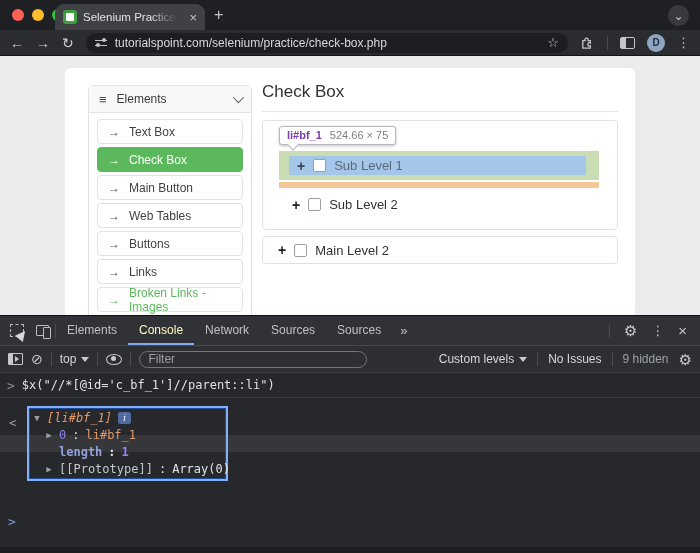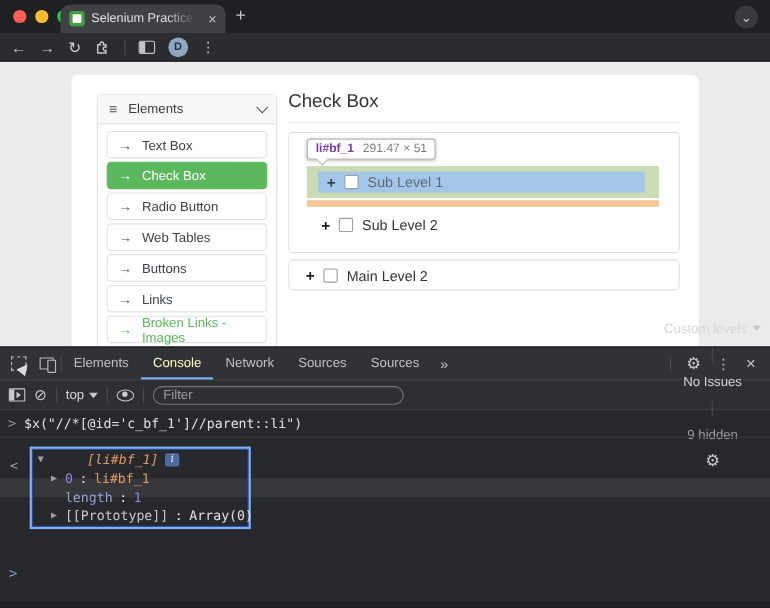--- a/index.html
+++ b/index.html
@@ -100,35 +100,35 @@
   .cs-icon::before{ content:''; position:absolute; left:0; top:0; bottom:0; width:4px; background:#c6c9ce; }
   .cs-icon::after{ content:''; position:absolute; left:6px; top:2px; border-top:3px solid transparent; border-bottom:3px solid transparent; border-left:4px solid #c6c9ce; }
   .clear-icon { color:#c6c9ce; font-size:14px; line-height:1; }
   .drop { display:flex; align-items:center; gap:5px; }
   .caret-down { width:0; height:0; border-left:4px solid transparent; border-right:4px solid transparent; border-top:5px solid #c6c9ce; }
   .eye { width:16px; height:11px; border:1.5px solid #c6c9ce; border-radius:70% 70%; position:relative; }
   .eye::after{ content:''; position:absolute; left:4px; top:1.5px; width:5px; height:5px; border-radius:50%; background:#c6c9ce; }
   .filter-input { width:228px; height:17px; background:transparent; border:1px solid #72767b; border-radius:9px;
       color:#cfd2d6; font-size:12px; padding:0 8px; font-family:Liberation Sans, sans-serif; outline:none; }
   .filter-input::placeholder { color:#9aa0a6; }
-  .fb-right { margin-left:auto; display:flex; align-items:center; gap:10px;flex-direction:column; }
+  .fb-right { margin-left:auto; display:flex; align-items:center; gap:10px; }
   .dim { color:#9aa0a6; }
   .dt-output { position:relative; height:180px; font-family:"DejaVu Sans Mono",monospace; font-size:12px; color:#dfe1e5; }
   .cmd-row { height:25px; border-bottom:1px solid #3a3b3e; display:flex; align-items:center; padding-left:7px; gap:7px; }
   .chev-in { color:#8a8f98; font-size:13px; }
   .result-area { position:relative; height:100%; }
   .hover-strip { position:absolute; left:0; right:0; top:29px; height:17px; background:#35373b; }
   .ret-mark { position:absolute; left:9px; top:10px; color:#9aa0a6; }
   .result-box { position:relative; margin:8px 0 0 27px; width:201px; border:2px solid #82aefc;
       box-shadow:inset 0 0 0 1px #1f4c94; padding:1px 4px 2px; }
   .cline { height:17px; display:flex; align-items:center; gap:6px; }
   .cline .tw { width:8px; color:#9aa0a6; font-size:9px; text-align:center; flex:0 0 auto; }
   .cline.indent { padding-left:12px; }
-  .cline.indent2 { padding-left:26px; }
-  .arr-preview { font-style:italic; color:#e2996a;margin-left:32px; }
+  .cline.indent2 { padding-left:26px;font-weight:bold; }
+  .arr-preview { font-style:italic; color:#e2996a; }
   .ibadge { width:13px; height:12px; background:#4e6a9e; border-radius:2px; color:#e8eefc;
       font-family:"DejaVu Serif",serif; font-style:italic; font-size:10px; line-height:12px; text-align:center; }
   .k-idx { color:#8f84e8; }
   .k-len { color:#93a1d8; }
   .v-node { color:#e2996a; }
   .v-num { color:#9980ff; }
   .k-proto { color:#c4c7cc; }
   .v-plain { color:#dfe1e5; }
   .colon { color:#dfe1e5; }
   .prompt-row { position:absolute; left:8px; top:108px; }
@@ -152,20 +152,28 @@
       <span class="tab-close">×</span>
     </div>
     <span class="newtab">+</span>
     <span class="tabsearch">⌄</span>
   </div>
 
   <div class="toolbar">
     <span class="nav-glyph">←</span>
     <span class="nav-glyph">→</span>
     <span class="nav-glyph">↻</span>
+    <div class="url-pill">
+      <span class="tune-icon">
+          <i></i>
+          <i></i>
+        </span>
+      <span class="url-text">tutorialspoint.com/selenium/practice/check-box.php</span>
+      <span class="star">☆</span>
+    </div>
     <svg width="15" height="15" viewBox="0 0 16 16">
       <path d="M3 6h2.4a1.8 1.8 0 1 1 3.2 0H11v2.4a1.8 1.8 0 1 0 0 3.2V14H3z" fill="none" stroke="#c3c6ca" stroke-width="1.4"></path>
     </svg>
     <span class="vline"></span>
     <span class="panel-icon"></span>
     <span class="avatar">D</span>
     <span class="tb-icon">⋮</span>
   </div>
 
   <div class="page">
@@ -181,21 +189,21 @@
           <div class="sb-item">
             <span class="sb-arrow">→</span>
             <span>Text Box</span>
           </div>
           <div class="sb-item active">
             <span class="sb-arrow">→</span>
             <span>Check Box</span>
           </div>
           <div class="sb-item">
             <span class="sb-arrow">→</span>
-            <span>Radio Button</span>
+            <span>Main Button</span>
           </div>
           <div class="sb-item">
             <span class="sb-arrow">→</span>
             <span>Web Tables</span>
           </div>
           <div class="sb-item">
             <span class="sb-arrow">→</span>
             <span>Buttons</span>
           </div>
           <div class="sb-item">
@@ -208,21 +216,21 @@
           </div>
         </div>
       </div>
 
       <div class="content">
         <div class="page-title">Check Box</div>
 
         <div class="treebox one">
           <div class="tip">
             <span class="tip-el">li#bf_1</span>
-            <span class="tip-dim">291.47 × 51</span>
+            <span class="tip-dim">524.66 × 75</span>
           </div>
           <div class="hl-green">
             <div class="hl-blue tree-row">
               <span class="plus">+</span>
               <span class="cb"></span>
               <span class="tree-label">Sub Level 1</span>
             </div>
           </div>
           <div class="hl-orange"></div>
           <div class="tree-row row-sub2">

